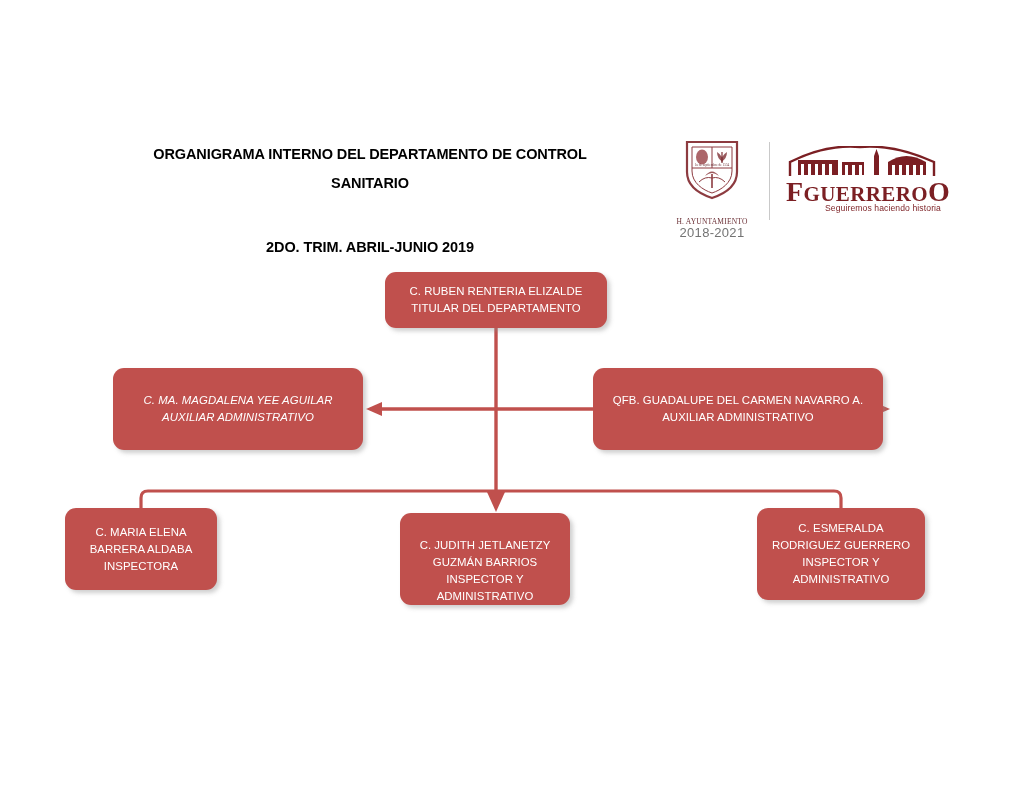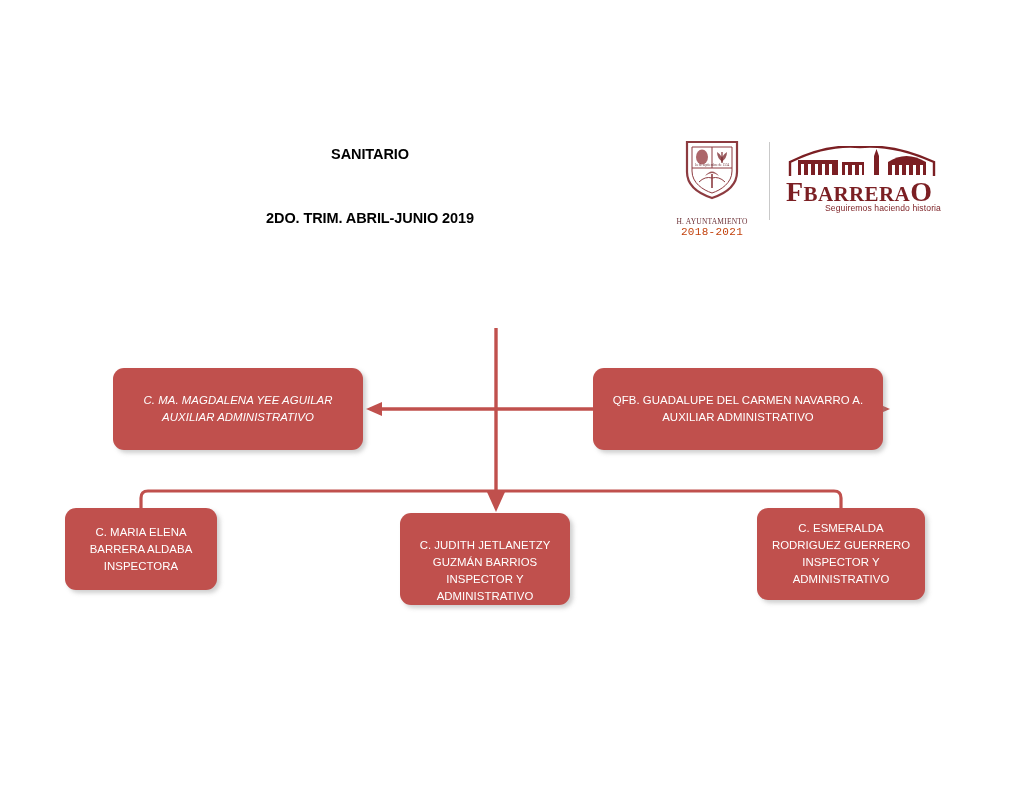--- a/index.html
+++ b/index.html
@@ -58,23 +58,23 @@
   }
   #shield-svg { display: block; margin: 0 auto; }
   .shield-caption-1 {
     font-family: "Liberation Serif", serif;
     font-size: 7.5px;
     color: #6b2f35;
     letter-spacing: 0.2px;
     margin-top: 17px;
   }
   .shield-caption-2 {
-    font-family: Liberation Mono, monospace;
-    font-size: 11px;
-    color: #c2410c;
+    font-family: Liberation Sans, sans-serif;
+    font-size: 13px;
+    color: #737373;
     letter-spacing: 0.3px;
     line-height: 13px;
   }
   #logo-divider {
     position: absolute;
     left: 103px;
     top: 4px;
     width: 1px;
     height: 78px;
     background: #c9c9c9;
@@ -149,20 +149,21 @@
   #node-insp-1    { left: 65px;  top: 508px; width: 152px; height: 82px; }
   #node-insp-2    { left: 400px; top: 513px; width: 170px; height: 92px; align-items: flex-end; }
   #node-insp-3    { left: 757px; top: 508px; width: 168px; height: 92px; }
 </style>
 </head>
 <body>
 
 <div id="header">
 
   <div id="title-block">
+    <div class="title-line title-line-1">ORGANIGRAMA INTERNO DEL DEPARTAMENTO DE CONTROL</div>
     <div class="title-line title-line-2">SANITARIO</div>
     <div class="title-line title-line-3">2DO. TRIM. ABRIL-JUNIO 2019</div>
   </div>
 
   <div id="logo-block">
 
     <div id="shield-wrap">
       <span>
         <svg id="shield-svg" width="62" height="62" viewBox="0 0 62 62">
           <path d="M6 4 H56 V34 C56 48 43 56 31 60 C19 56 6 48 6 34 Z" fill="#ffffff" stroke="#8d3b40" stroke-width="2.2"></path>
@@ -208,21 +209,21 @@
           <path d="M102 16 Q120 4 140 16 L140 29 L102 29 Z" fill="#7b1f23"></path>
           <g fill="#ffffff">
             <rect x="106" y="19" width="3" height="10"></rect>
             <rect x="113" y="19" width="3" height="10"></rect>
             <rect x="120" y="19" width="3" height="10"></rect>
             <rect x="127" y="19" width="3" height="10"></rect>
             <rect x="134" y="19" width="3" height="10"></rect>
           </g>
         </svg>
       </span>
-      <div id="fres-word"><span>F</span><span class="small-caps">BARRERA</span><span>O</span></div>
+      <div id="fres-word"><span>F</span><span class="small-caps">GUERRERO</span><span>O</span></div>
       <div id="fres-tag">Seguiremos haciendo historia</div>
     </div>
 
   </div>
 </div>
 
 <div id="chart">
 
   <svg id="connectors" viewBox="0 0 1024 791">
 
@@ -230,20 +231,26 @@
 
     <path d="M378 409 L878 409" fill="none" stroke="#c0504d" stroke-width="3.4"></path>
     <polygon points="366,409 382,402 382,416" fill="#c0504d"></polygon>
     <polygon points="890,409 874,402 874,416" fill="#c0504d"></polygon>
 
     <path d="M141 508 L141 498 Q141 491 148 491 L834 491 Q841 491 841 498 L841 508" fill="none" stroke="#c0504d" stroke-width="3.2"></path>
 
     <polygon points="496,512 487,492 505,492" fill="#c0504d"></polygon>
   </svg>
 
+  <div class="node" id="node-titular">
+    <div class="node-text">
+      <span class="ln">C. RUBEN RENTERIA ELIZALDE</span>
+      <span class="ln">TITULAR DEL DEPARTAMENTO</span>
+    </div>
+  </div>
 
   <div class="node" id="node-aux-left">
     <div class="node-text">
       <span class="ln">C. MA. MAGDALENA YEE AGUILAR</span>
       <span class="ln">AUXILIAR ADMINISTRATIVO</span>
     </div>
   </div>
 
   <div class="node" id="node-aux-right">
     <div class="node-text">

